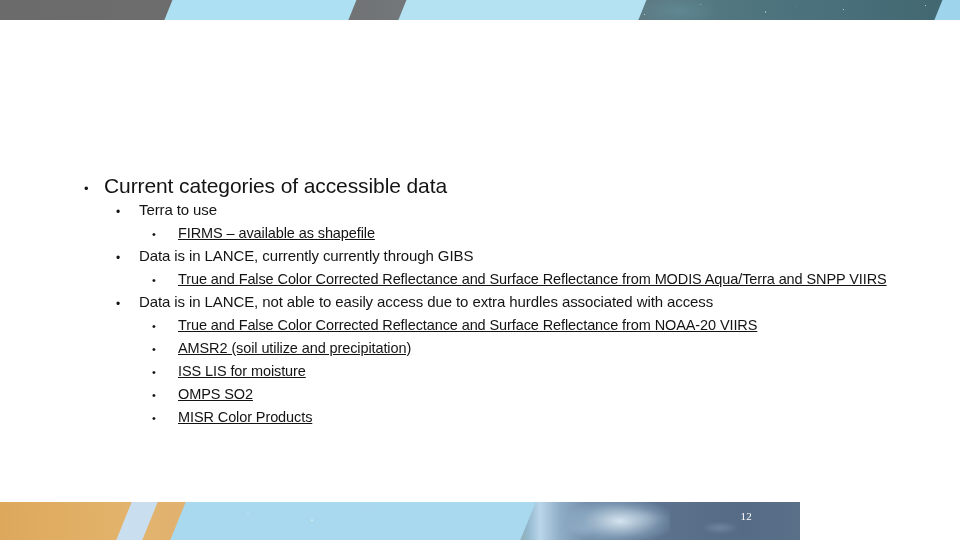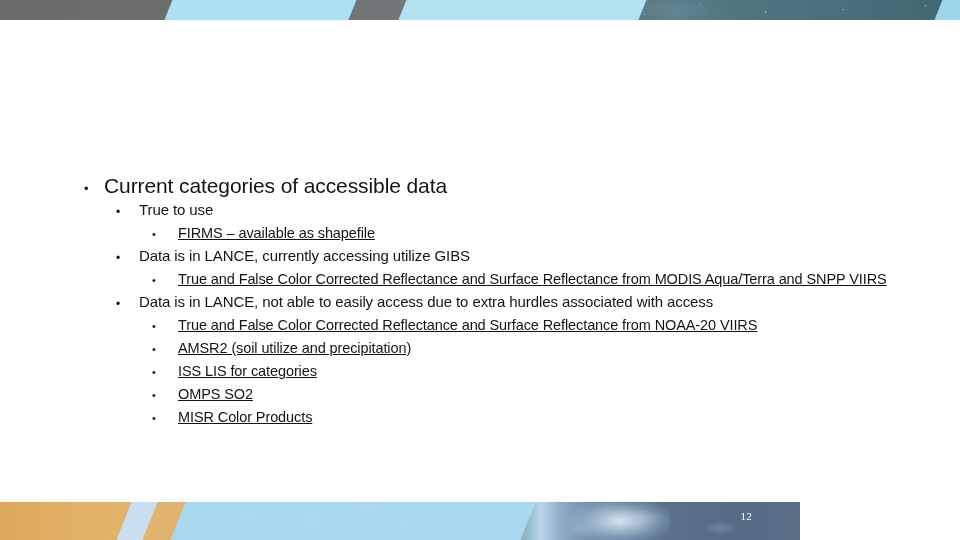--- a/index.html
+++ b/index.html
@@ -187,31 +187,31 @@
 
   <div class="content">
 
     <div class="bullet-row lvl1">
       <span class="marker">•</span>
       <span class="btext">Current categories of accessible data</span>
     </div>
 
     <div class="bullet-row lvl2">
       <span class="marker">•</span>
-      <span class="btext">True to use</span>
+      <span class="btext">Terra to use</span>
     </div>
 
     <div class="bullet-row lvl3">
       <span class="marker">•</span>
       <span class="btext">FIRMS – available as shapefile</span>
     </div>
 
     <div class="bullet-row lvl2">
       <span class="marker">•</span>
-      <span class="btext">Data is in LANCE, currently accessing utilize GIBS</span>
+      <span class="btext">Data is in LANCE, currently currently through GIBS</span>
     </div>
 
     <div class="bullet-row lvl3">
       <span class="marker">•</span>
       <span class="btext">True and False Color Corrected Reflectance and Surface Reflectance from MODIS Aqua/Terra and SNPP VIIRS</span>
     </div>
 
     <div class="bullet-row lvl2">
       <span class="marker">•</span>
       <span class="btext">Data is in LANCE, not able to easily access due to extra hurdles associated with access</span>
@@ -222,21 +222,21 @@
       <span class="btext">True and False Color Corrected Reflectance and Surface Reflectance from NOAA-20 VIIRS</span>
     </div>
 
     <div class="bullet-row lvl3">
       <span class="marker">•</span>
       <span class="btext">AMSR2 (soil utilize and precipitation)</span>
     </div>
 
     <div class="bullet-row lvl3">
       <span class="marker">•</span>
-      <span class="btext">ISS LIS for categories</span>
+      <span class="btext">ISS LIS for moisture</span>
     </div>
 
     <div class="bullet-row lvl3">
       <span class="marker">•</span>
       <span class="btext">OMPS SO2</span>
     </div>
 
     <div class="bullet-row lvl3">
       <span class="marker">•</span>
       <span class="btext">MISR Color Products</span>

